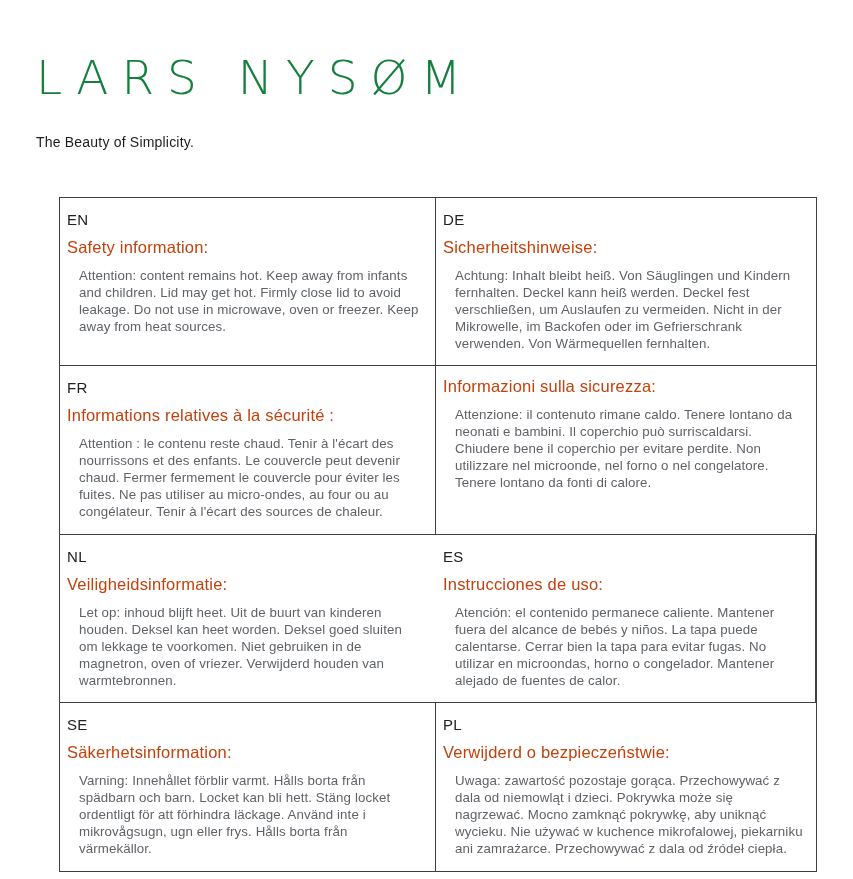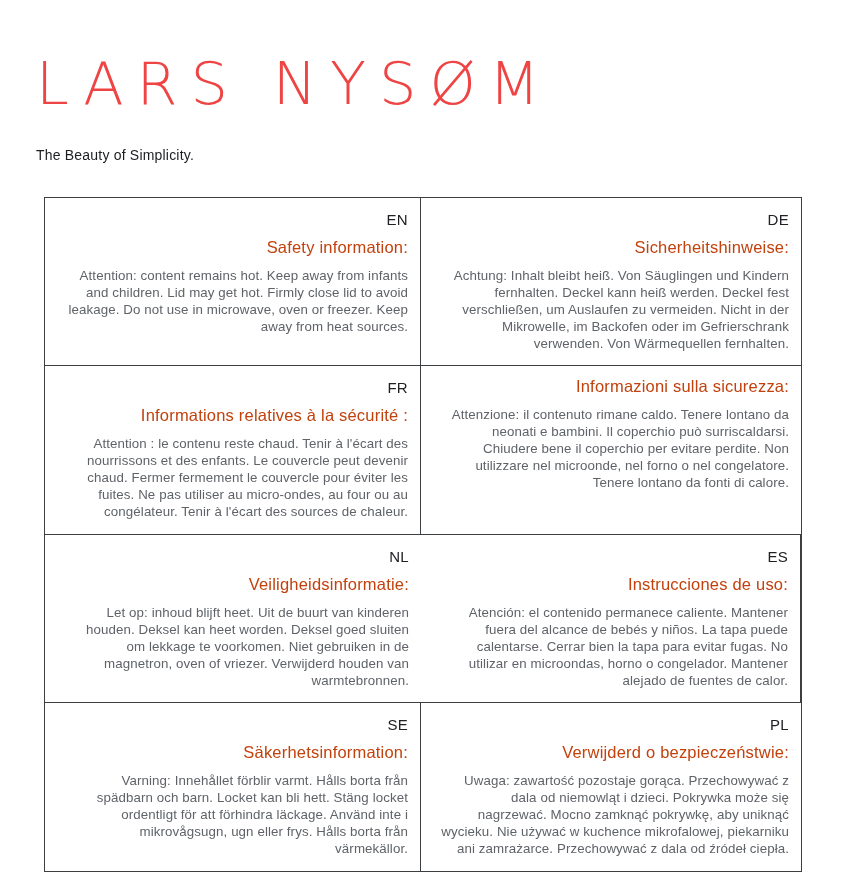--- a/index.html
+++ b/index.html
@@ -15,46 +15,45 @@
     font-family: "Liberation Sans", "DejaVu Sans", sans-serif;
     overflow: hidden;
   }
   .brand-header {
     position: absolute;
     left: 36px;
     top: 52px;
   }
   .brand-logo {
     font-family: "DejaVu Sans", "Liberation Sans", sans-serif;
-    font-size: 59px;
+    font-size: 47px;
     font-weight: 200;
     letter-spacing: 13px;
-    color: #ef4444;
+    color: #15803d;
     line-height: 1.1;
     white-space: nowrap;
   }
   .brand-tagline {
     margin-top: 30px;
     font-size: 14px;
     font-weight: 400;
     color: #1c1e21;
     letter-spacing: 0.2px;
   }
   .info-table {
     position: absolute;
-    left: 44px;
+    left: 59px;
     top: 197px;
     width: 758px;
     height: 675px;
     box-sizing: border-box;
     border: 1px solid #3c4043;
     display: grid;
     grid-template-columns: 376px 1fr;
     grid-template-rows: repeat(4, 1fr);
-    text-align: right;
   }
   .cell {
     box-sizing: border-box;
     padding: 11px 12px 8px 7px;
     overflow: hidden;
   }
   .cell.col-left  { border-right: 1px solid #3c4043; }
   .cell.row-top   { border-bottom: 1px solid #3c4043; }
   .lang-code {
     font-size: 15px;

